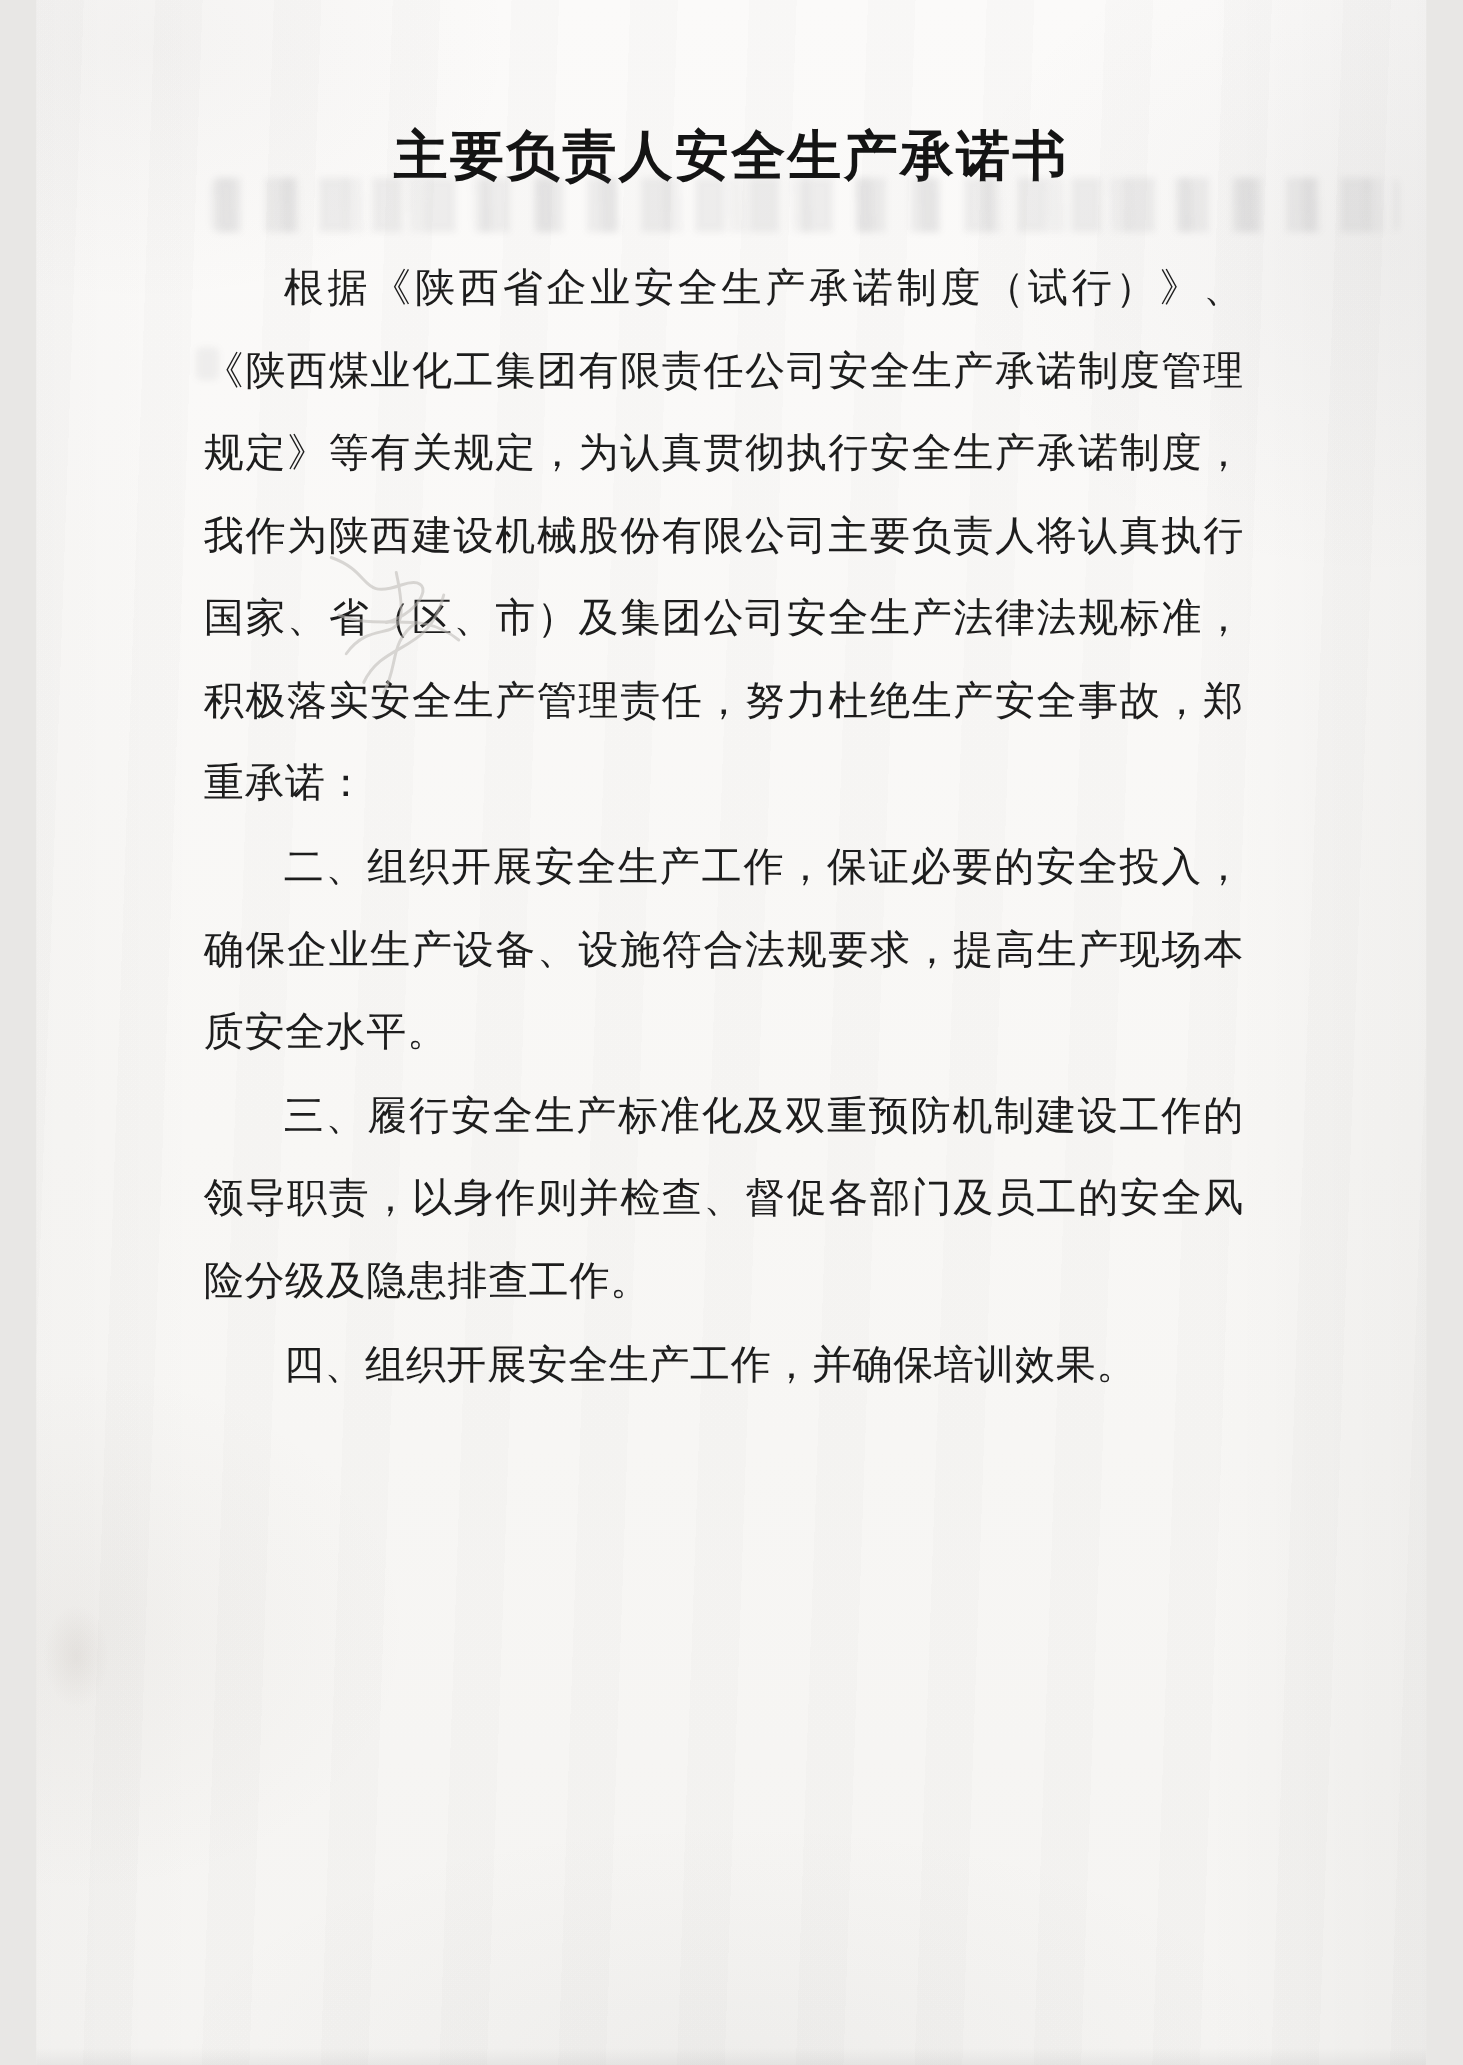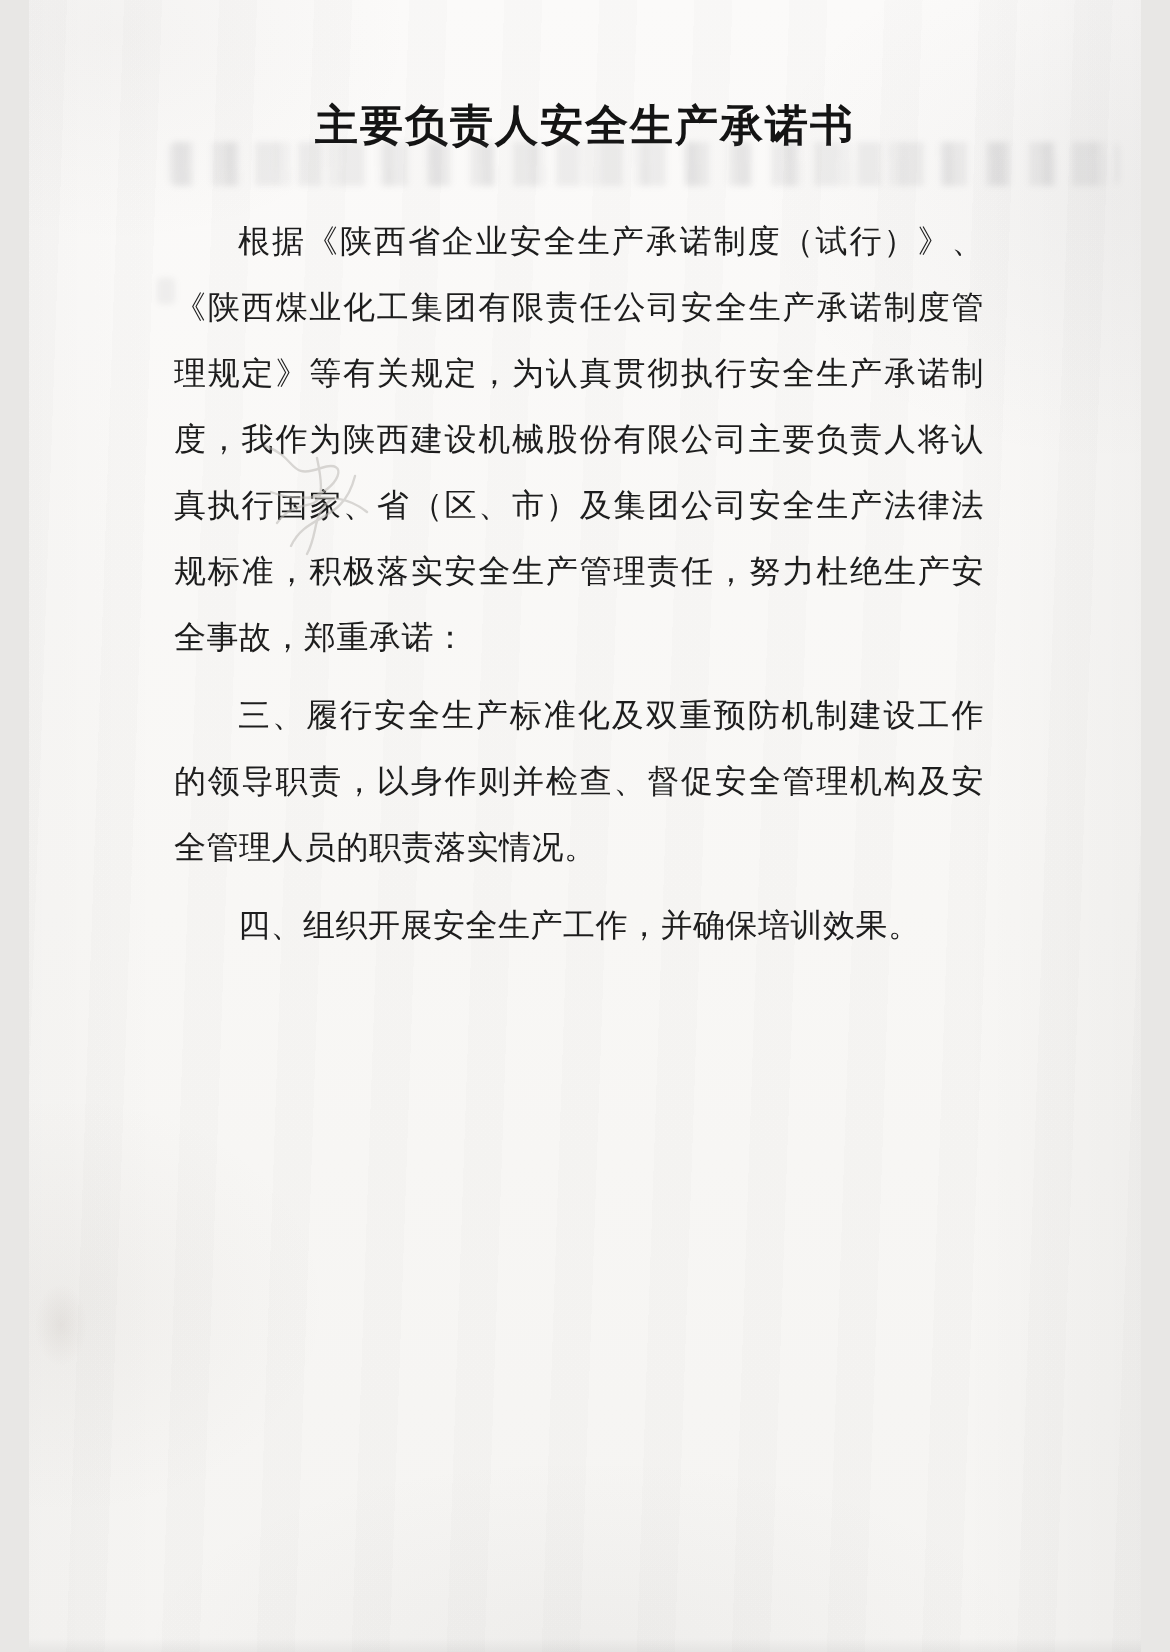--- a/index.html
+++ b/index.html
@@ -84,21 +84,21 @@
     top: 196px;
     width: 834px;
     font-family: "Liberation Serif", serif;
     font-size: 32px;
     line-height: 66px;
     letter-spacing: 0.5px;
     text-align: justify;
     color: #1d1d1d;
   }
   .content p {
-    margin: 12px;
+    margin: 1px;
     text-indent: 2em;
   }
   .scribble {
     position: absolute;
     left: 218px;
     top: 428px;
     width: 150px;
     height: 135px;
     opacity: 0.55;
   }
@@ -119,21 +119,22 @@
 
   <div class="streaks"></div>
 
   <h1 class="doc-title">主要负责人安全生产承诺书</h1>
 
   <div class="bleed-band"></div>
   <div class="bleed-dot" style="left:128px; top:278px; width:18px; height:26px;"></div>
 
   <div class="content">
     <p>根据《陕西省企业安全生产承诺制度（试行）》、《陕西煤业化工集团有限责任公司安全生产承诺制度管理规定》等有关规定，为认真贯彻执行安全生产承诺制度，我作为陕西建设机械股份有限公司主要负责人将认真执行国家、省（区、市）及集团公司安全生产法律法规标准，积极落实安全生产管理责任，努力杜绝生产安全事故，郑重承诺：</p>
-    <p>三、履行安全生产标准化及双重预防机制建设工作的领导职责，以身作则并检查、督促安全管理机构及安全管理人员的职责落实情况。</p>
+    <p>二、组织开展安全生产工作，保证必要的安全投入，确保企业生产设备、设施符合法规要求，提高生产现场本质安全水平。</p>
+    <p>三、履行安全生产标准化及双重预防机制建设工作的领导职责，以身作则并检查、督促各部门及员工的安全风险分级及隐患排查工作。</p>
     <p>四、组织开展安全生产工作，并确保培训效果。</p>
   </div>
 
   <svg class="scribble" viewBox="0 0 150 135">
     <g fill="none" stroke="#bdbab6" stroke-width="2.4" stroke-linecap="round">
       <path d="M18,18 C52,30 40,52 74,40 C104,30 92,62 62,70"></path>
       <path d="M30,95 C55,60 85,100 70,30"></path>
       <path d="M44,118 C60,84 96,96 108,48"></path>
       <path d="M24,64 C58,78 88,58 120,84"></path>
       <path d="M60,126 C72,104 64,86 86,70"></path>

